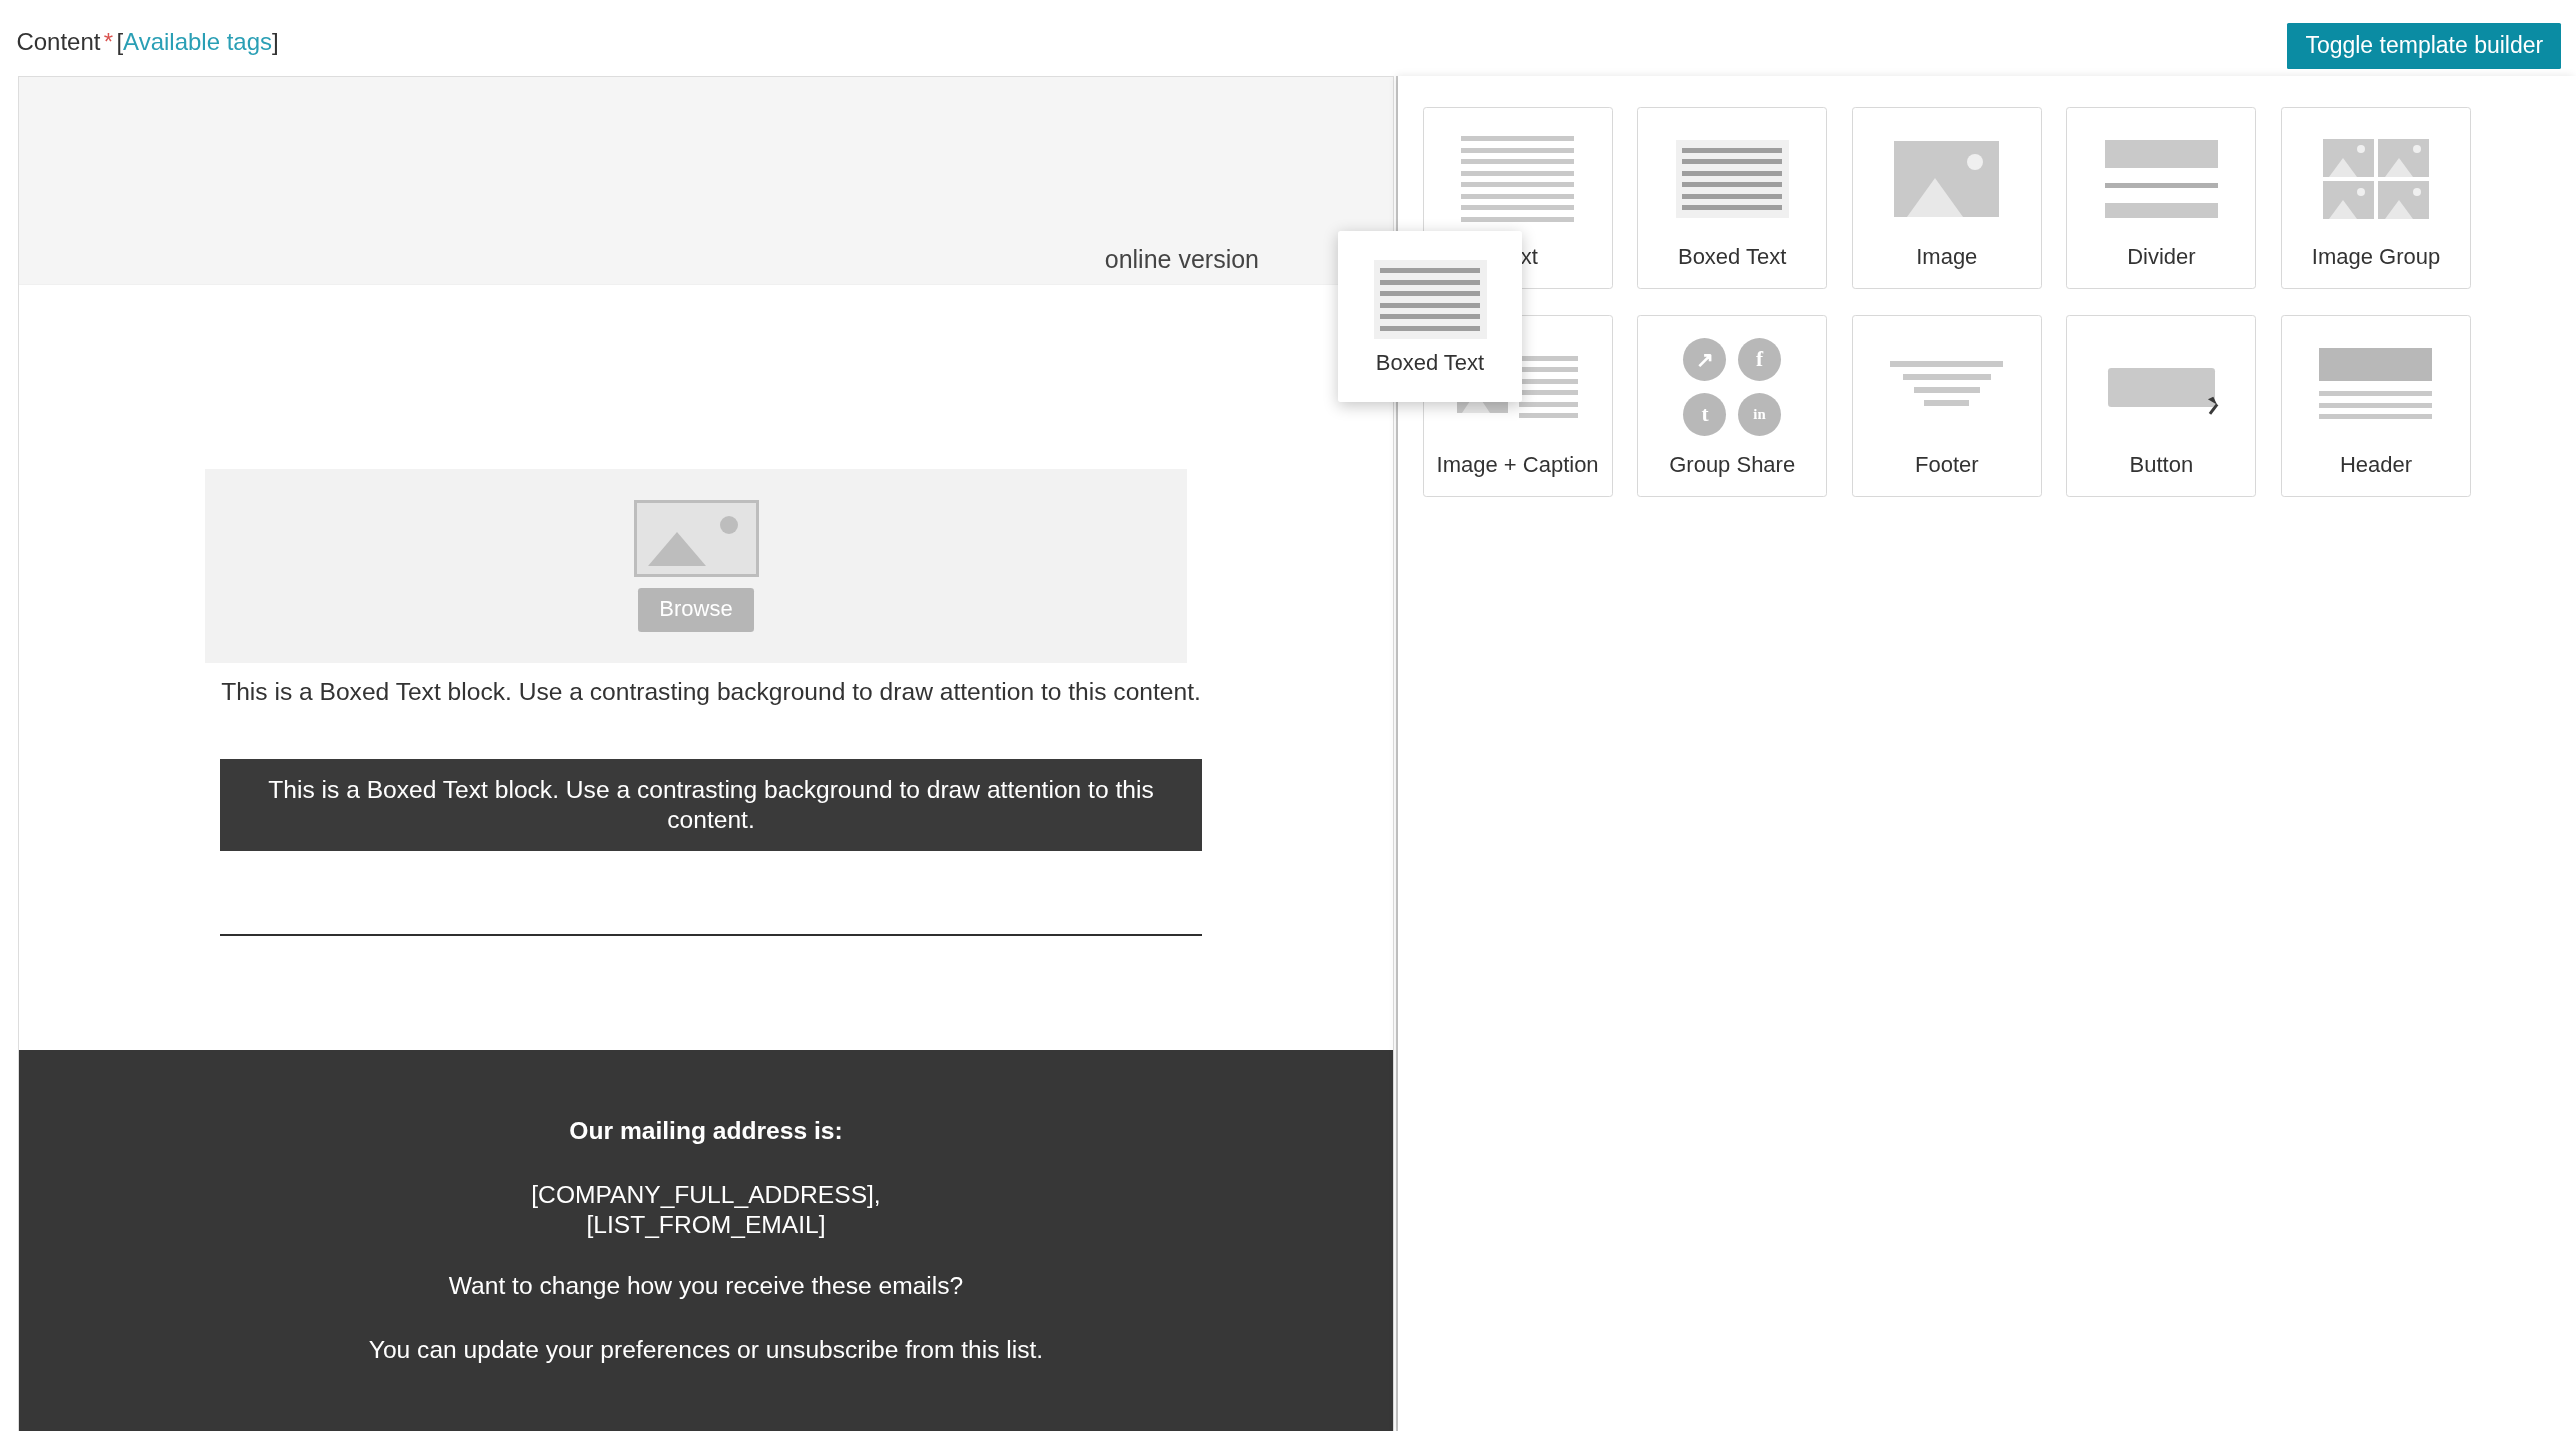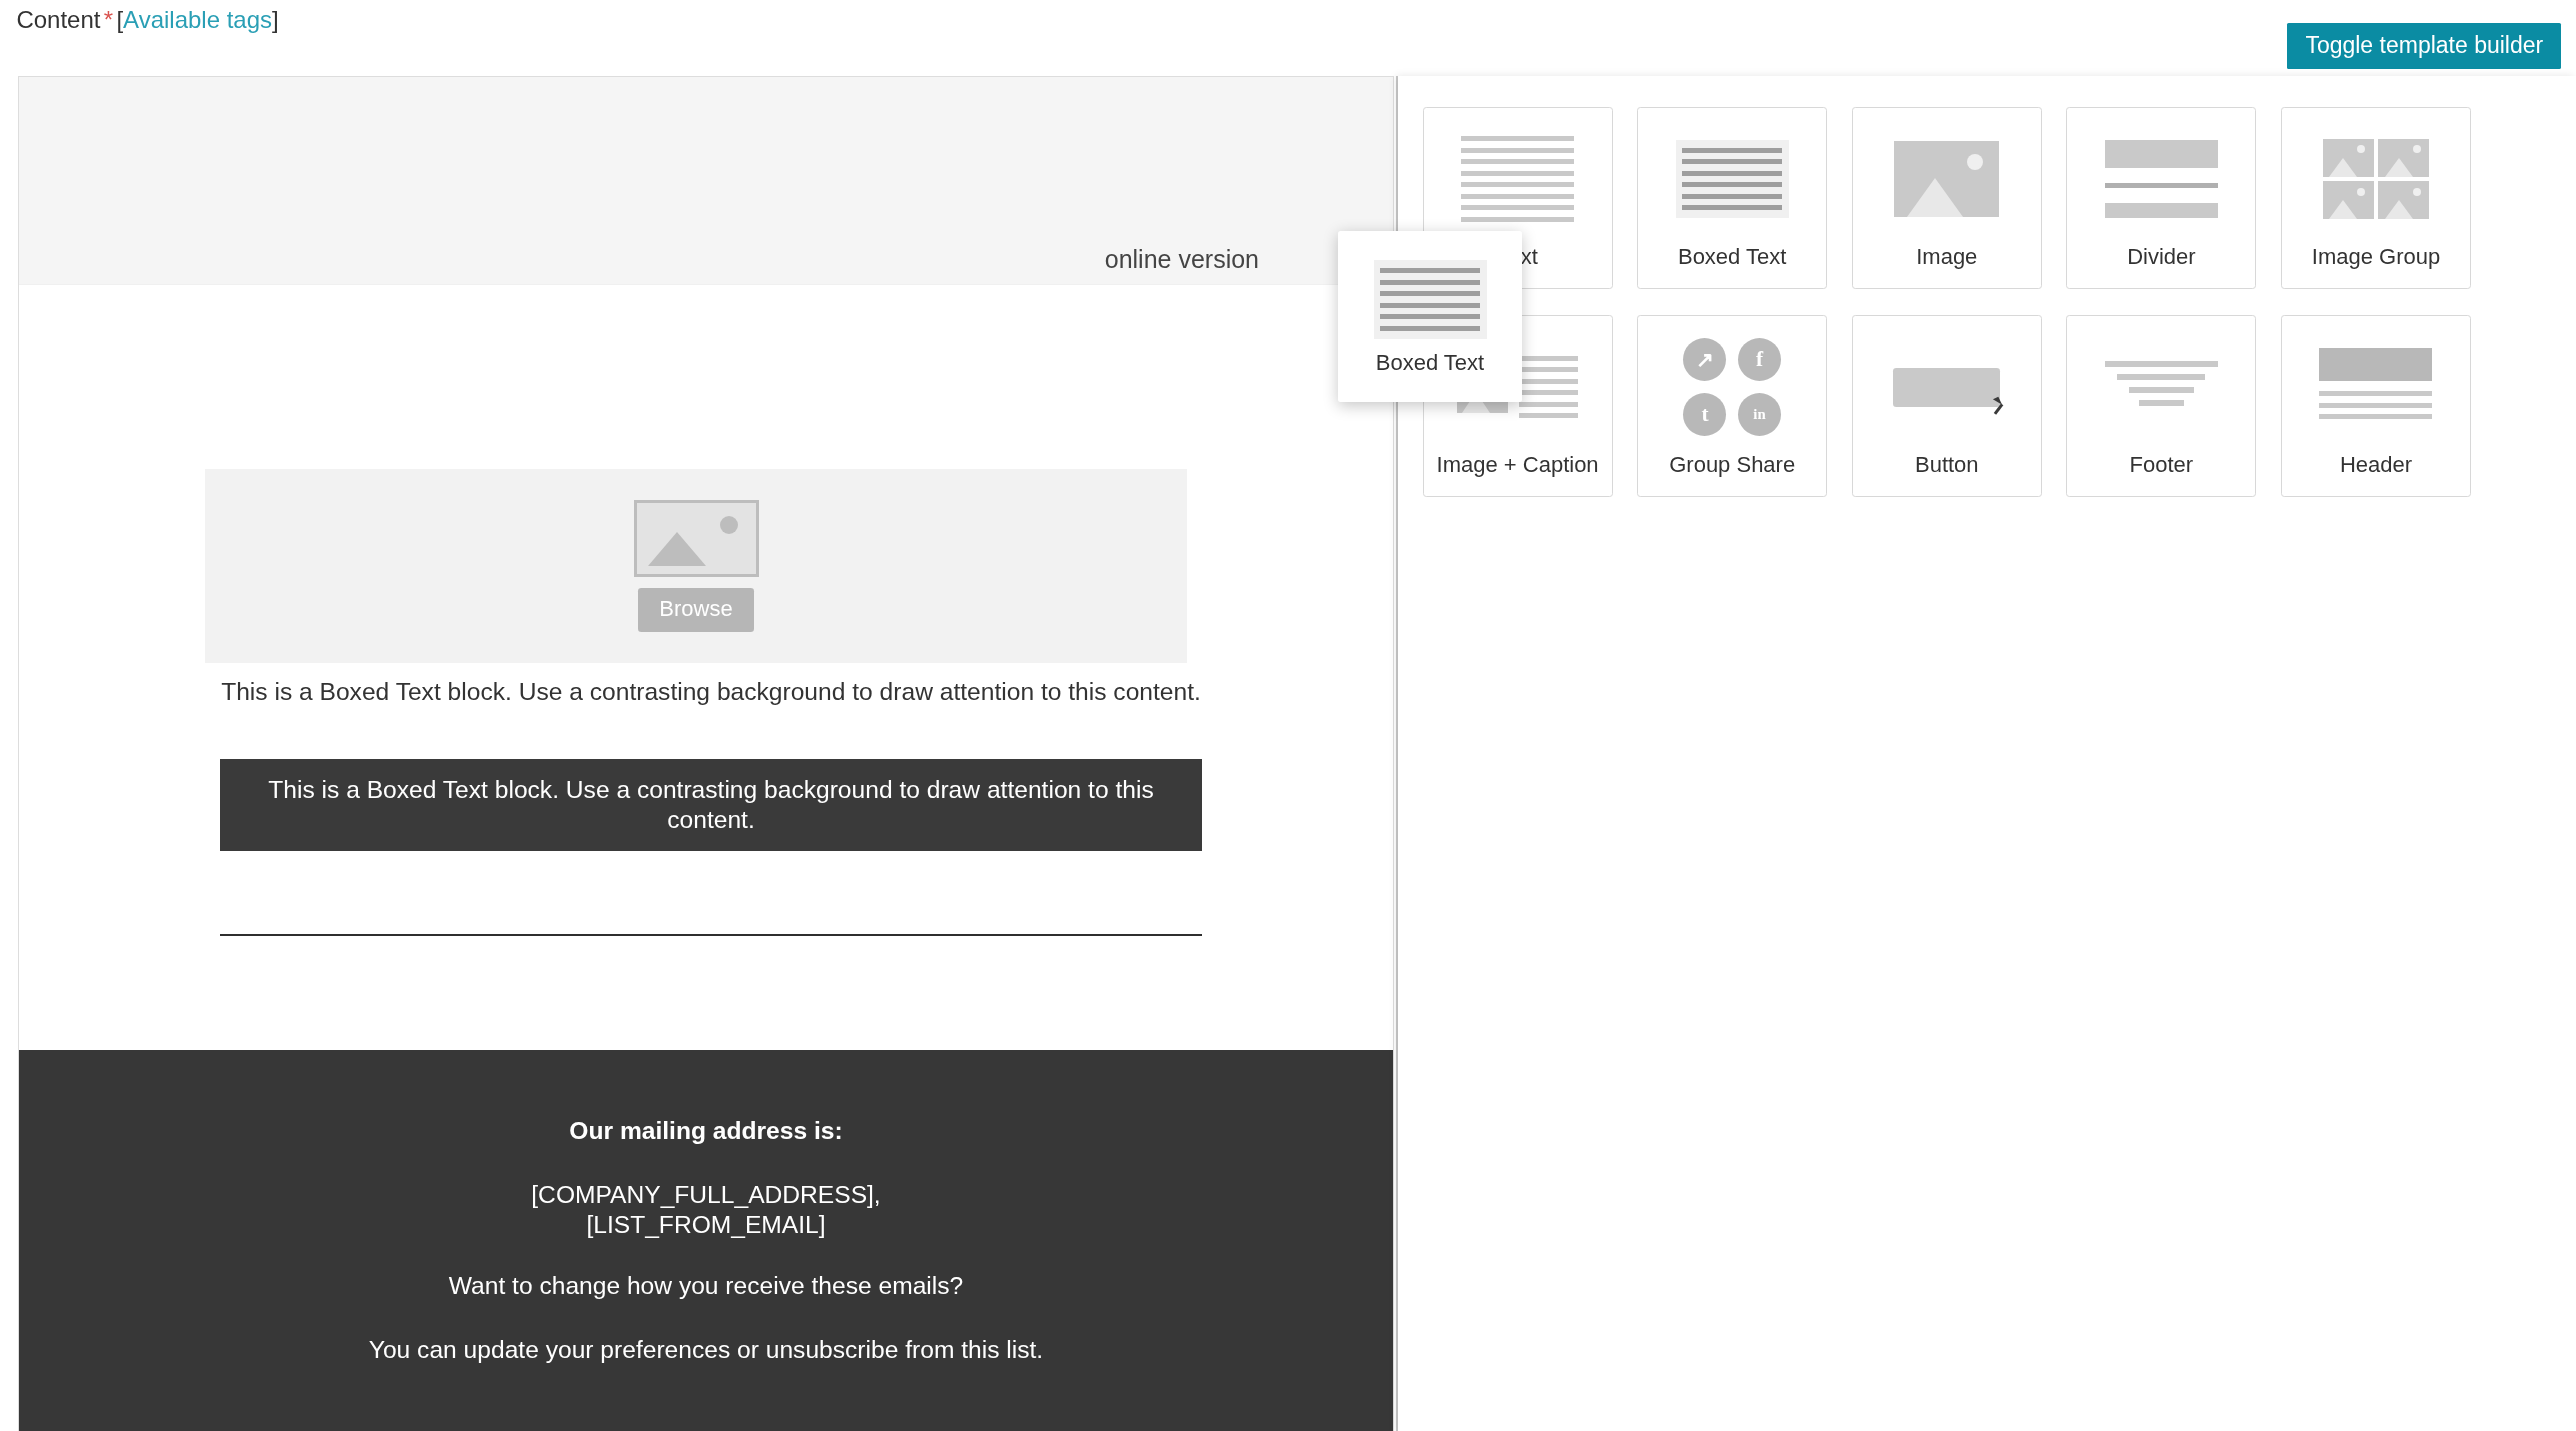--- a/index.html
+++ b/index.html
@@ -9,21 +9,21 @@
     background: #ffffff;
     font-family: "Liberation Sans", sans-serif;
     overflow: hidden;
   }
 
   .page { position: relative; width: 2576px; height: 1432px; }
 
   
   .content-label {
     position: absolute;
-    left: 16.4px; top: 6px;
+    left: 16.4px; top: 28px;
     font-size: 24px;
     color: #333333;
     white-space: nowrap;
   }
   .content-label .req { color: #d9534f; padding: 0 3.3px; }
   .content-label .tags-bracket { color: #333333; }
   .content-label .tags-link { color: #2a9fb5; cursor: pointer; }
 
   .toggle-btn {
     position: absolute;
@@ -496,34 +496,34 @@
         <div class="tile-art social-art">
           <div class="s">↗</div>
           <div class="s">f</div>
           <div class="s">t</div>
           <div class="s" style="font-size:14.8px;">in</div>
         </div>
         <div class="tile-label">Group Share</div>
       </div>
 
       <div class="tile">
-        <div class="tile-art button-art">
-          <span class="cursor-arrow"></span>
-        </div>
-        <div class="tile-label">Button</div>
-      </div>
-
-      <div class="tile">
         <div class="tile-art footer-art">
           <i class="w1"></i>
             <i class="w2"></i>
             <i class="w3"></i>
             <i class="w4"></i>
         </div>
         <div class="tile-label">Footer</div>
+      </div>
+
+      <div class="tile">
+        <div class="tile-art button-art">
+          <span class="cursor-arrow"></span>
+        </div>
+        <div class="tile-label">Button</div>
       </div>
 
       <div class="tile">
         <div class="tile-art header-art">
           <div class="blk"></div>
             <i></i>
             <i></i>
             <i></i>
         </div>
         <div class="tile-label">Header</div>

